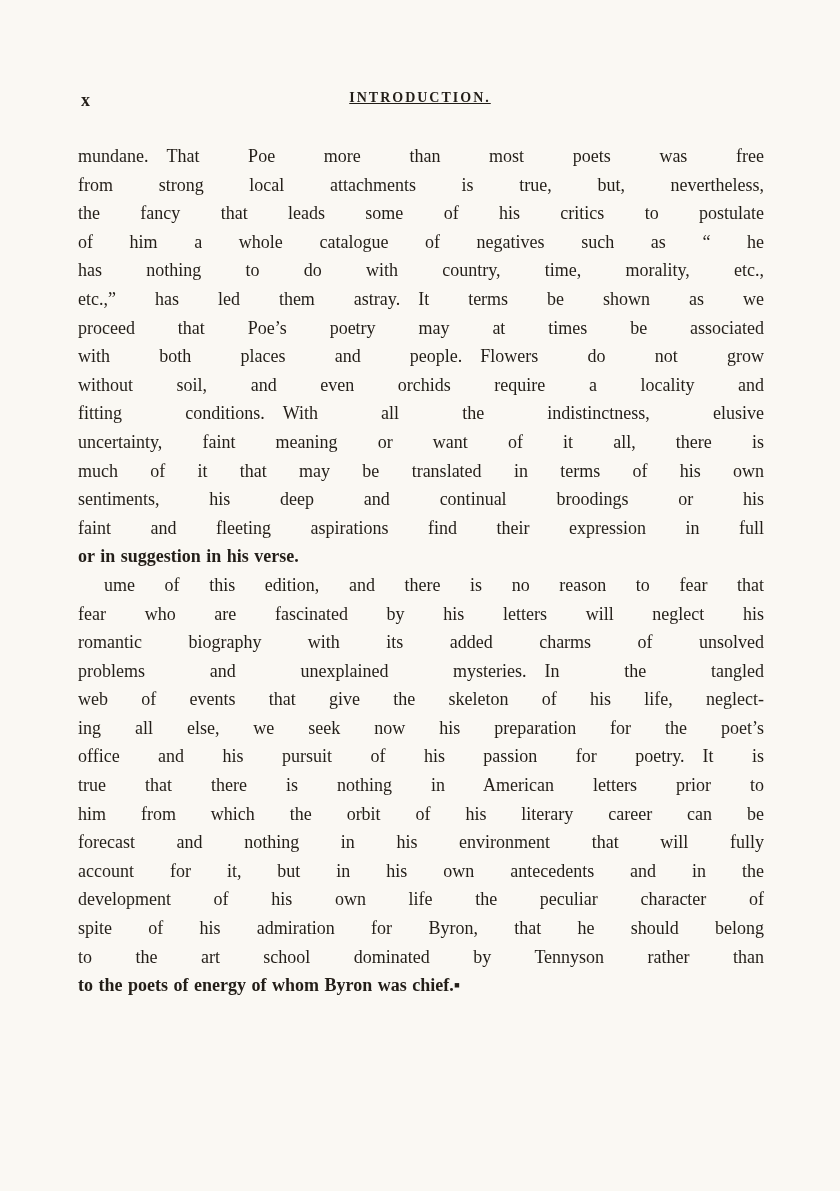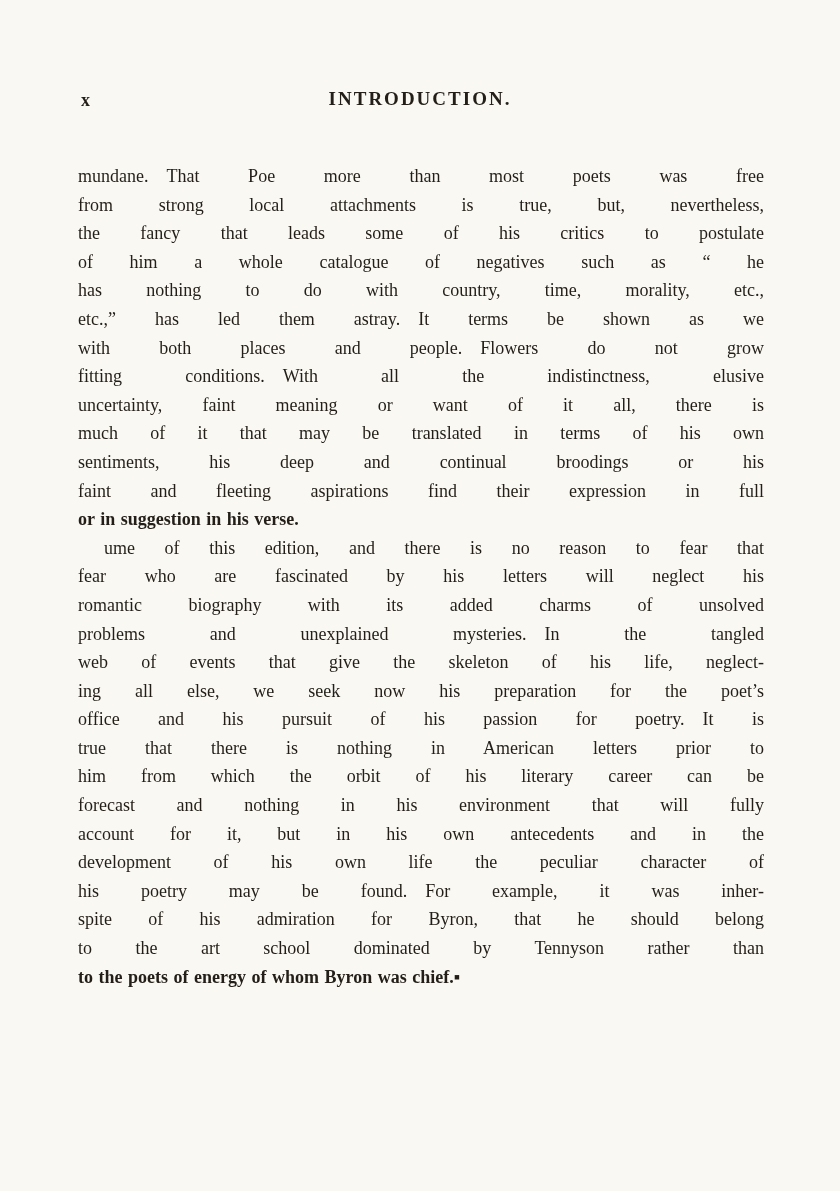--- a/index.html
+++ b/index.html
@@ -26,29 +26,29 @@
   .pagenum {
     position: absolute;
     left: 3px;
     top: 2px;
     font-size: 18px;
     font-weight: bold;
     letter-spacing: 1px;
   }
   .title {
     font-weight: bold;
-    font-size: 19px;
+    font-size: 14px;
     letter-spacing: 2px;
+    text-decoration: underline;
   }
   .bodytext {
     position: absolute;
     top: 142px;
     left: 78px;
     width: 686px;
-    margin-top: 20px;
   }
   .para { margin: 0; padding: 0; }
   .line {
     font-size: 18px;
     line-height: 28.6px;
     text-align: justify;
     text-align-last: justify;
     word-spacing: 1px;
     white-space: pre-wrap;
   }
@@ -69,40 +69,41 @@
     <span class="title">INTRODUCTION.</span>
   </div>
   <div class="bodytext">
     <div class="para">
         <div class="line">mundane. That Poe more than most poets was free</div>
         <div class="line">from strong local attachments is true, but, nevertheless,</div>
         <div class="line">the fancy that leads some of his critics to postulate</div>
         <div class="line">of him a whole catalogue of negatives such as “ he</div>
         <div class="line">has nothing to do with country, time, morality, etc.,</div>
         <div class="line">etc.,” has led them astray. It terms be shown as we</div>
+        <div class="line">proceed that Poe’s poetry may at times be associated</div>
         <div class="line">with both places and people. Flowers do not grow</div>
+        <div class="line">without soil, and even orchids require a locality and</div>
         <div class="line">fitting conditions. With all the indistinctness, elusive</div>
         <div class="line">uncertainty, faint meaning or want of it all, there is</div>
         <div class="line">much of it that may be translated in terms of his own</div>
         <div class="line">sentiments, his deep and continual broodings or his</div>
         <div class="line">faint and fleeting aspirations find their expression in full</div>
         <div class="line">or in suggestion in his verse.</div>
       </div>
     <div class="para indent-first">
         <div class="line">ume of this edition, and there is no reason to fear that</div>
         <div class="line">fear who are fascinated by his letters will neglect his</div>
         <div class="line">romantic biography with its added charms of unsolved</div>
         <div class="line">problems and unexplained mysteries. In the tangled</div>
         <div class="line">web of events that give the skeleton of his life, neglect-</div>
         <div class="line">ing all else, we seek now his preparation for the poet’s</div>
         <div class="line">office and his pursuit of his passion for poetry. It is</div>
         <div class="line">true that there is nothing in American letters prior to</div>
         <div class="line">him from which the orbit of his literary career can be</div>
         <div class="line">forecast and nothing in his environment that will fully</div>
         <div class="line">account for it, but in his own antecedents and in the</div>
         <div class="line">development of his own life the peculiar character of</div>
-        <div class="line">his poetry may be found. For example, it was inher-</div>
         <div class="line">spite of his admiration for Byron, that he should belong</div>
         <div class="line">to the art school dominated by Tennyson rather than</div>
         <div class="line">to the poets of energy of whom Byron was chief.▪</div>
       </div>
   </div>
 </div>
 
 </body></html>

